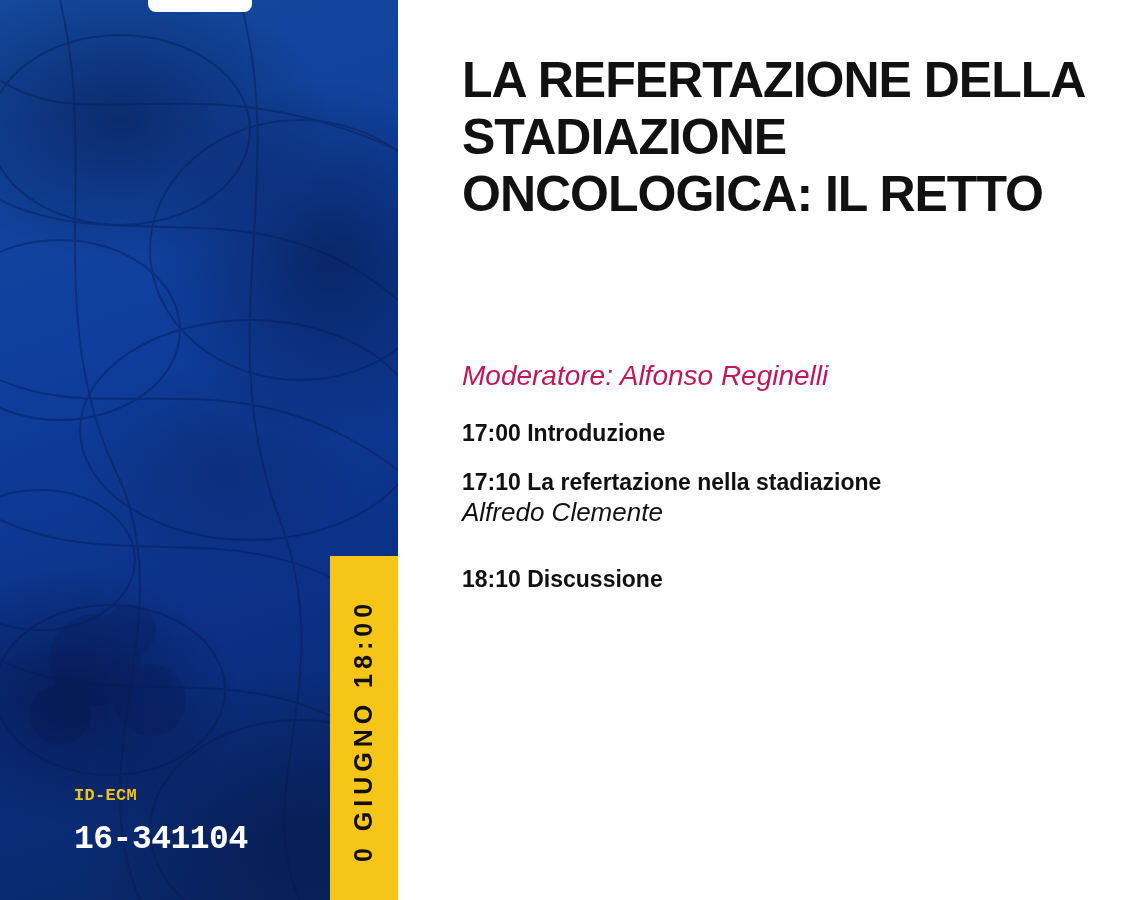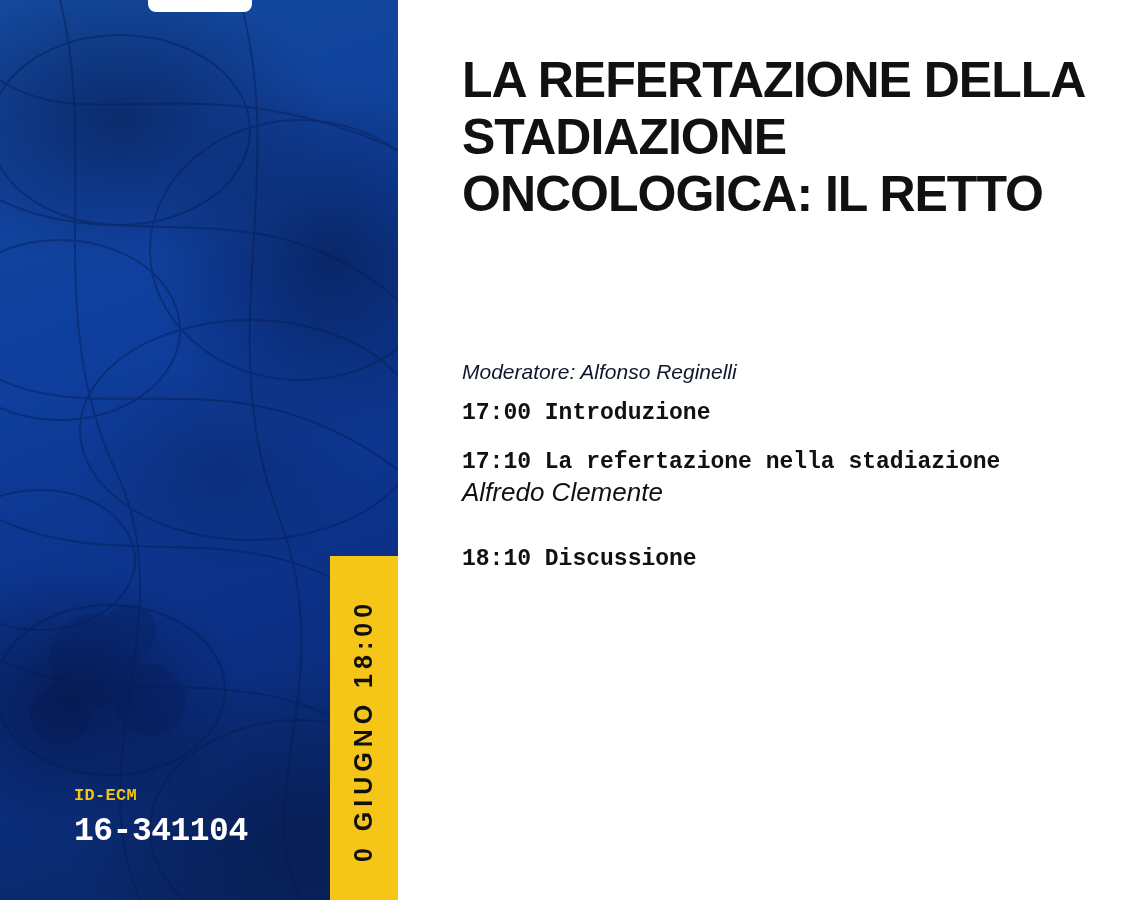--- a/index.html
+++ b/index.html
@@ -70,21 +70,21 @@
   .ecm-label {
     color: #f1c40f;
     font-size: 17px;
     font-weight: bold;
     letter-spacing: 0.3px;
   }
   .ecm-code {
     color: #ffffff;
     font-size: 33px;
     font-weight: bold;
-    margin-top: 8px;
+    margin-top: 16px;
     letter-spacing: -0.5px;
   }
 
   
   .date-strip {
     position: absolute;
     left: 330px; top: 556px;
     width: 68px;
     height: 344px;
     background: #f5c518;
@@ -120,33 +120,32 @@
     font-weight: bold;
     color: #111111;
     letter-spacing: -1px;
   }
   .program {
     position: absolute;
     left: 64px; top: 360px;
     width: 640px;
   }
   .moderator {
-    font-size: 21px;
+    font-size: 28px;
     font-style: italic;
-    color: #0f172a;
-    margin-bottom: 16px;
+    color: #be185d;
+    margin-bottom: 28px;
   }
   .item { margin-bottom: 22px; }
   .item.gap { margin-top: 38px; }
   .item-line {
     font-size: 23px;
     font-weight: bold;
     color: #111111;
     line-height: 1.18;
-    font-family: Liberation Mono, monospace;
   }
   .item-speaker {
     font-size: 26px;
     font-style: italic;
     color: #111111;
     line-height: 1.2;
     margin-top: 1px;
   }
 </style>
 </head>

